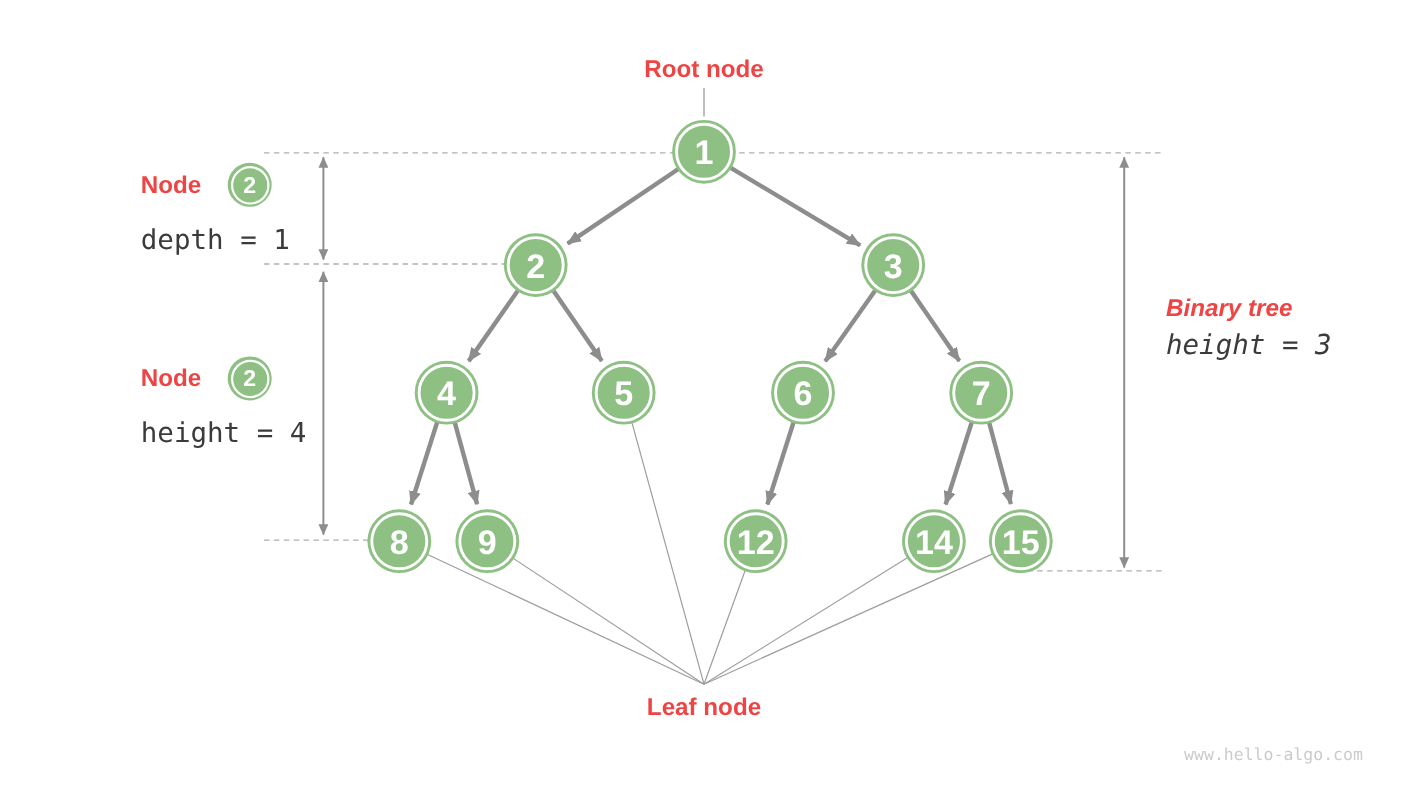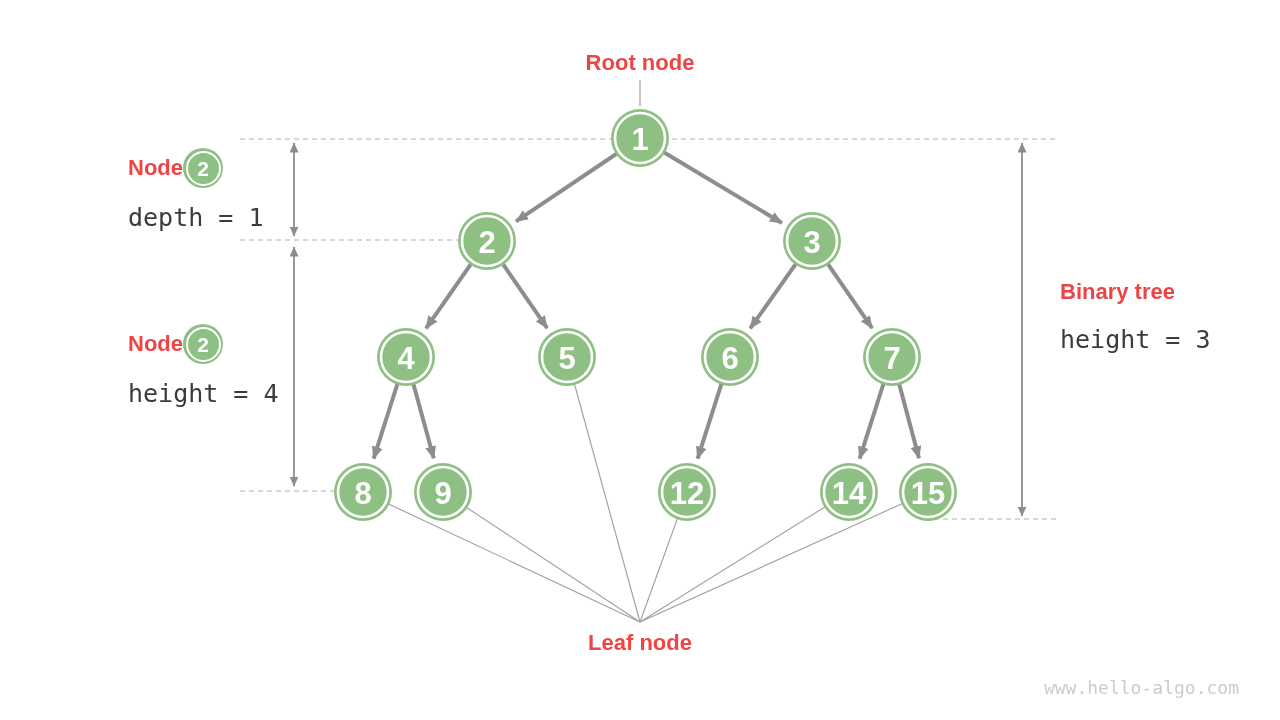--- a/index.html
+++ b/index.html
@@ -11,35 +11,35 @@
   .abs{position:absolute;}
   .bold-label{
     font-family:"Liberation Sans",sans-serif;font-weight:700;font-size:22px;
     color:#ef4444;white-space:nowrap;
   }
   .mono-label{
     font-family:"DejaVu Sans Mono","Liberation Mono",monospace;font-size:25px;
     color:#3b3b3b;white-space:nowrap;
   }
   .centered{transform:translate(-50%,-50%);}
-  .anno-row{display:flex;align-items:center;gap:0;height:40px;}
+  .anno-row{display:flex;align-items:center;gap:24px;height:40px;}
   .badge{
     position:relative;width:40px;height:40px;border-radius:50%;
     background:#8ec084;flex:0 0 auto;display:flex;align-items:center;justify-content:center;
   }
   .badge::after{
     content:"";position:absolute;inset:2.5px;border:2.5px solid #ffffff;border-radius:50%;
   }
   .badge-num{
     color:#ffffff;font-weight:700;font-size:21px;line-height:1;position:relative;z-index:1;
   }
   .caption{margin-top:15px;}
-  .right-anno .caption{margin-top:20px;}
+  .right-anno .caption{margin-top:6px;}
   .watermark{
-    font-family:"DejaVu Sans Mono","Liberation Mono",monospace;font-size:18px;
+    font-family:"DejaVu Sans Mono","Liberation Mono",monospace;font-size:15px;
     color:#cbcbcb;white-space:nowrap;margin-left:36px;
   }
 </style>
 </head>
 <body>
 
 <div class="stage">
 
   <svg id="diagram" width="1280" height="720" viewBox="0 0 1280 720">
     <defs>
@@ -161,20 +161,20 @@
   <div class="abs" style="left:128px;top:324px;">
     <div class="anno-row">
       <span class="bold-label">Node</span>
       <span class="badge">
         <span class="badge-num">2</span>
       </span>
     </div>
     <div class="mono-label caption">height = 4</div>
   </div>
 
-  <div class="abs right-anno" style="left:1060px;top:279px;">
+  <div class="abs right-anno" style="left:1060px;top:267px;font-style:italic;">
     <div class="bold-label">Binary tree</div>
     <div class="mono-label caption">height = 3</div>
   </div>
 
   <div class="abs watermark" style="right:41px;top:677px;">www.hello-algo.com</div>
 
 </div>
 
 </body></html>

